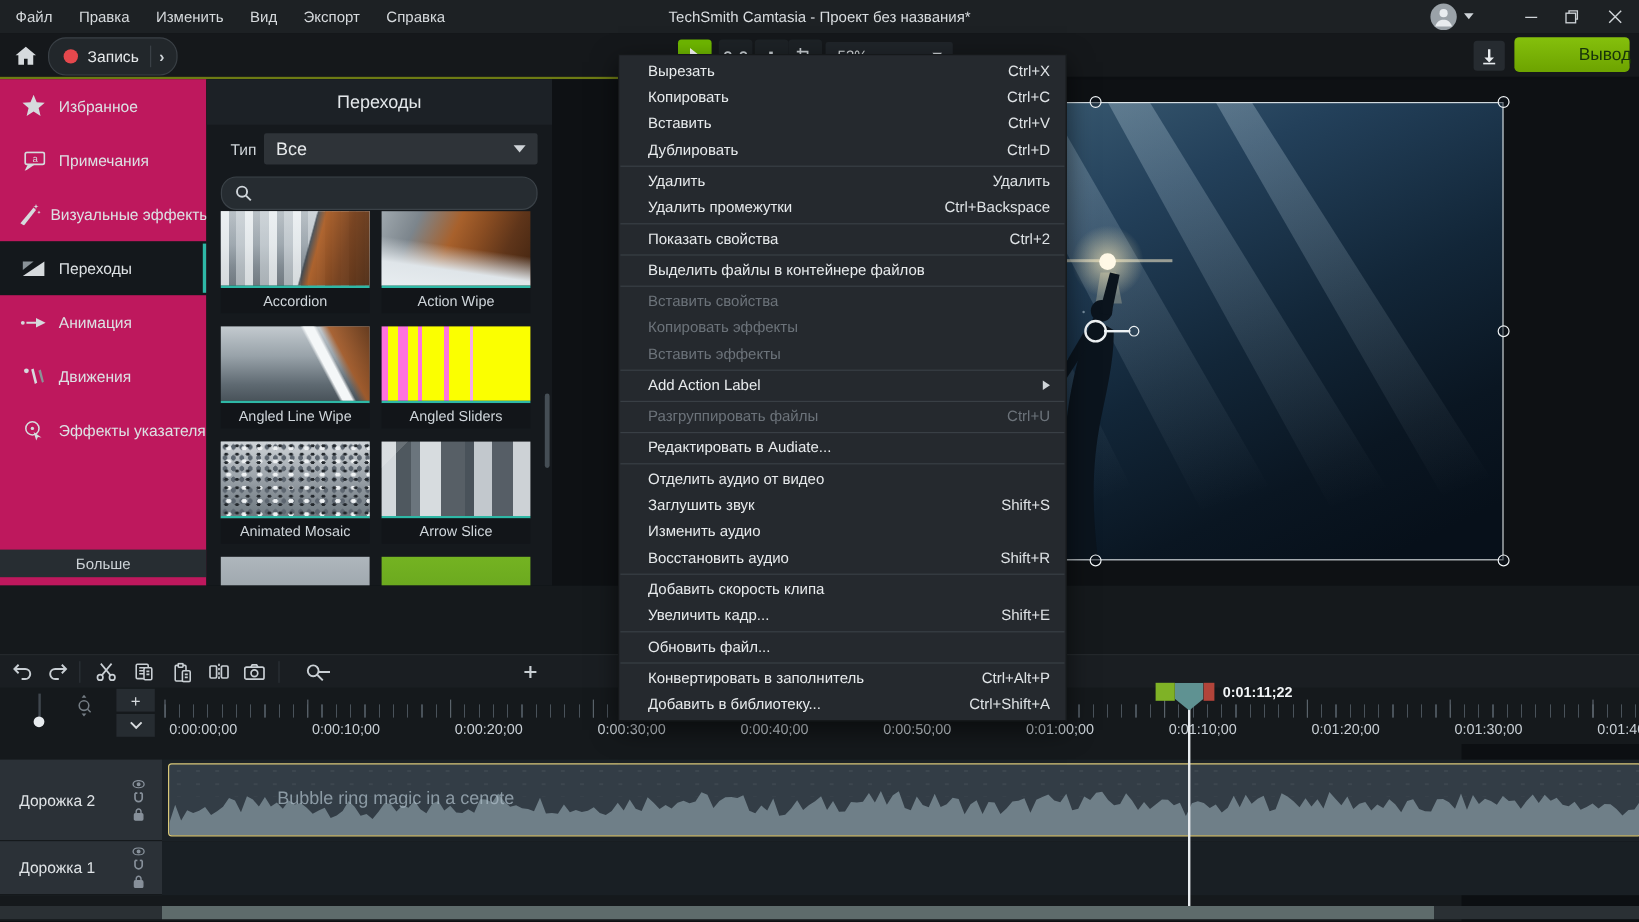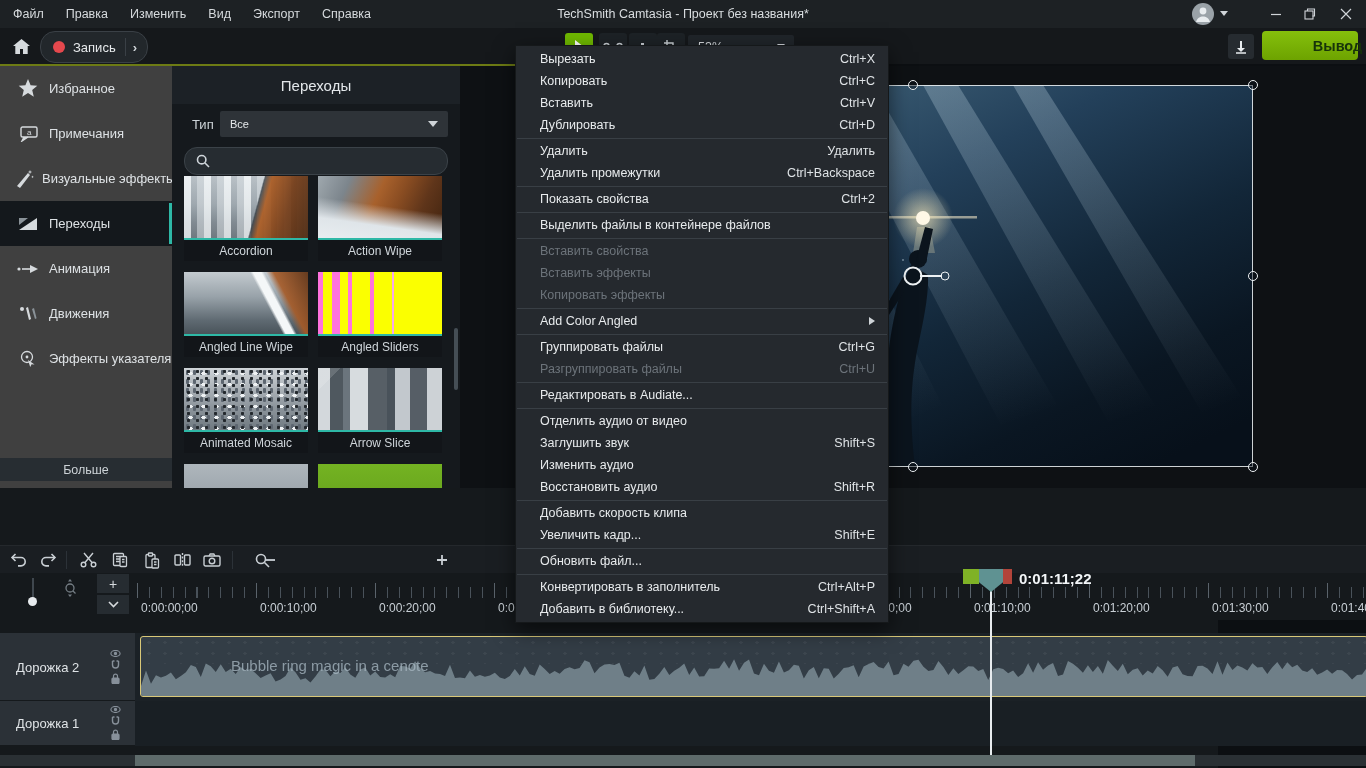--- a/index.html
+++ b/index.html
@@ -29,37 +29,37 @@
   .ctool{top:5px;width:28px;height:26px;border-radius:3px;display:flex;align-items:center;justify-content:center;background:#1d2226;}
   #tool-edit{left:565px;background:#6fb800;}
   #tool-nodes{left:599px;}
   #tool-chart{left:629px;}
   #tool-crop{left:657px;}
   #zoom-dd{left:688px;top:7px;width:106px;height:23px;background:#20252a;border-radius:2px;display:flex;align-items:center;font-size:12.5px;color:#d6dadd;}
   #zoom-dd span{margin-left:10px;}
   #zoom-dd .caret{margin-left:auto;margin-right:9px;width:0;height:0;border-left:4px solid transparent;border-right:4px solid transparent;border-top:5px solid #cfd4d8;}
   #download-btn{left:1228px;top:6px;width:26px;height:25px;border-radius:3px;background:#262b30;display:flex;align-items:center;justify-content:center;}
   #export-btn{left:1262px;top:3px;width:96px;height:29px;border-radius:4px;background:linear-gradient(#85c00c,#6da300);display:flex;align-items:center;justify-content:center;gap:7px;}
-  #export-label{font-size:14.5px;font-weight:700;color:#17330a;margin-left:48px;}
+  #export-label{font-size:14.5px;font-weight:400;color:#17330a;margin-left:48px;}
   #accent-line{left:0;top:64px;width:884px;height:2px;background:#6d7b14;}
 
   
-  #sidebar{left:0;top:66px;width:172px;height:422px;background:#404040;}
+  #sidebar{left:0;top:66px;width:172px;height:422px;background:#be185d;}
   .sb-item{position:relative;height:45px;display:flex;align-items:center;}
   .sb-item .ic{width:26px;margin-left:15px;display:flex;justify-content:center;}
   .sb-item .lb{font-size:13px;color:#dde1e4;margin-left:8px;white-space:nowrap;}
   .sb-item.active{background:#14181c;}
   .sb-item.active::after{content:"";position:absolute;right:0;top:2px;bottom:2px;width:3px;background:#2eb8a6;}
   #more-bar{left:0;top:392px;width:172px;height:23px;background:#272d32;display:flex;align-items:center;justify-content:center;font-size:12.5px;color:#ccd2d6;}
 
   
   #panel{left:172px;top:66px;width:288px;height:422px;background:#15191d;overflow:hidden;}
   #panel-header{left:0;top:0;width:288px;height:38px;background:#1c2126;display:flex;align-items:center;justify-content:center;font-size:15px;color:#e3e7ea;}
   #type-label{left:20px;top:51px;font-size:13px;color:#cfd5d9;}
-  #type-dd{left:48px;top:45px;width:228px;height:26px;background:#2e3338;border-radius:2px;display:flex;align-items:center;font-size:11px;color:#e6e9eb;}
+  #type-dd{left:48px;top:45px;width:228px;height:26px;background:#2e3338;border-radius:2px;display:flex;align-items:center;font-size:15px;color:#e6e9eb;}
   #type-dd span{margin-left:10px;}
   #type-dd .caret{margin-left:auto;margin-right:10px;width:0;height:0;border-left:5px solid transparent;border-right:5px solid transparent;border-top:6px solid #cfd4d8;}
   #search-box{left:12px;top:81px;width:262px;height:26px;border-radius:13px;background:#262c31;border:1px solid #3b4248;display:flex;align-items:center;}
   #search-box svg{margin-left:11px;}
   #grid{left:12px;top:110px;width:268px;height:312px;}
   .card{position:absolute;width:124px;}
   .thumb{width:124px;height:62px;border-bottom:2px solid #2eb8a6;}
   .cap{height:21px;background:#121519;display:flex;align-items:center;justify-content:center;font-size:12px;color:#cfd5da;white-space:nowrap;}
   #panel-scroll{left:282px;top:262px;width:4px;height:62px;background:#454e55;border-radius:2px;}
   .t0{background:linear-gradient(105deg,rgba(0,0,0,0) 57%,rgba(59,66,72,.85) 58%,rgba(172,94,38,.95) 63%,rgba(117,62,26,.95) 80%,rgba(77,42,18,.95) 100%),repeating-linear-gradient(90deg,rgba(238,242,244,.85) 0 7px,rgba(148,158,166,.5) 7px 13px,rgba(200,207,212,.75) 13px 20px),linear-gradient(180deg,#dfe4e7 0%,#aab3b9 45%,#6d767d 75%,#4c545a 100%);}
@@ -115,21 +115,21 @@
   #clip-dots{position:absolute;left:0;right:0;top:0;height:45%;background-image:radial-gradient(rgba(255,255,255,.05) 1.5px,transparent 1.7px);background-size:16px 11px;}
   #clip-label{position:absolute;left:90px;top:20px;font-size:15px;color:rgba(170,185,196,.75);white-space:nowrap;}
   #hscroll{position:absolute;left:0;top:135px;width:1366px;height:11px;background:#2a3034;}
   #hscroll-thumb{position:absolute;left:135px;top:0;width:1060px;height:11px;background:#5e6b6b;}
 
   
   #playhead-line{left:990px;top:585px;width:2px;height:170px;background:#e8ecef;z-index:5;}
   #ph-green{left:963px;top:569px;width:16px;height:15px;background:#7fb226;z-index:6;}
   #ph-scrub{left:979px;top:569px;width:24px;height:23px;background:#5f9292;clip-path:polygon(0 0,100% 0,100% 58%,50% 100%,0 58%);z-index:6;}
   #ph-red{left:1003px;top:569px;width:9px;height:15px;background:#b2443a;z-index:6;}
-  #ph-time{left:1019px;top:570px;font-size:15px;font-weight:700;color:#f2f5f7;z-index:6;}
+  #ph-time{left:1019px;top:570px;font-size:12px;font-weight:700;color:#f2f5f7;z-index:6;}
 
   
   #ctx{left:515px;top:45px;width:372px;background:#25292e;border:1px solid #15181a;box-shadow:0 7px 20px rgba(0,0,0,.55);z-index:30;padding:2px 0;}
   .ctx-item{height:22px;display:flex;align-items:center;padding:0 13px 0 24px;font-size:12.5px;color:#e8ebed;}
   .ctx-item .sc{margin-left:auto;color:#dfe3e6;}
   .ctx-item.disabled,.ctx-item.disabled .sc{color:#6c737a;}
   .ctx-sep{height:1px;background:#393f45;margin:1.5px 1px;}
   .ctx-arrow{margin-left:auto;width:0;height:0;border-top:4.5px solid transparent;border-bottom:4.5px solid transparent;border-left:6px solid #cfd4d8;}
 </style>
 </head>
@@ -633,35 +633,31 @@
     </div>
     <div class="ctx-sep"></div>
     <div class="ctx-item">
       <span>Выделить файлы в контейнере файлов</span>
     </div>
     <div class="ctx-sep"></div>
     <div class="ctx-item disabled">
       <span>Вставить свойства</span>
     </div>
     <div class="ctx-item disabled">
+      <span>Копировать эффекты</span>
+    </div>
+    <div class="ctx-item disabled">
       <span>Вставить эффекты</span>
     </div>
-    <div class="ctx-item disabled">
-      <span>Копировать эффекты</span>
-    </div>
-    <div class="ctx-sep"></div>
-    <div class="ctx-item">
-      <span>Add Color Angled</span>
+    <div class="ctx-sep"></div>
+    <div class="ctx-item">
+      <span>Add Action Label</span>
       <span class="ctx-arrow"></span>
     </div>
     <div class="ctx-sep"></div>
-    <div class="ctx-item">
-      <span>Группировать файлы</span>
-      <span class="sc">Ctrl+G</span>
-    </div>
     <div class="ctx-item disabled">
       <span>Разгруппировать файлы</span>
       <span class="sc">Ctrl+U</span>
     </div>
     <div class="ctx-sep"></div>
     <div class="ctx-item">
       <span>Редактировать в Audiate...</span>
     </div>
     <div class="ctx-sep"></div>
     <div class="ctx-item">

